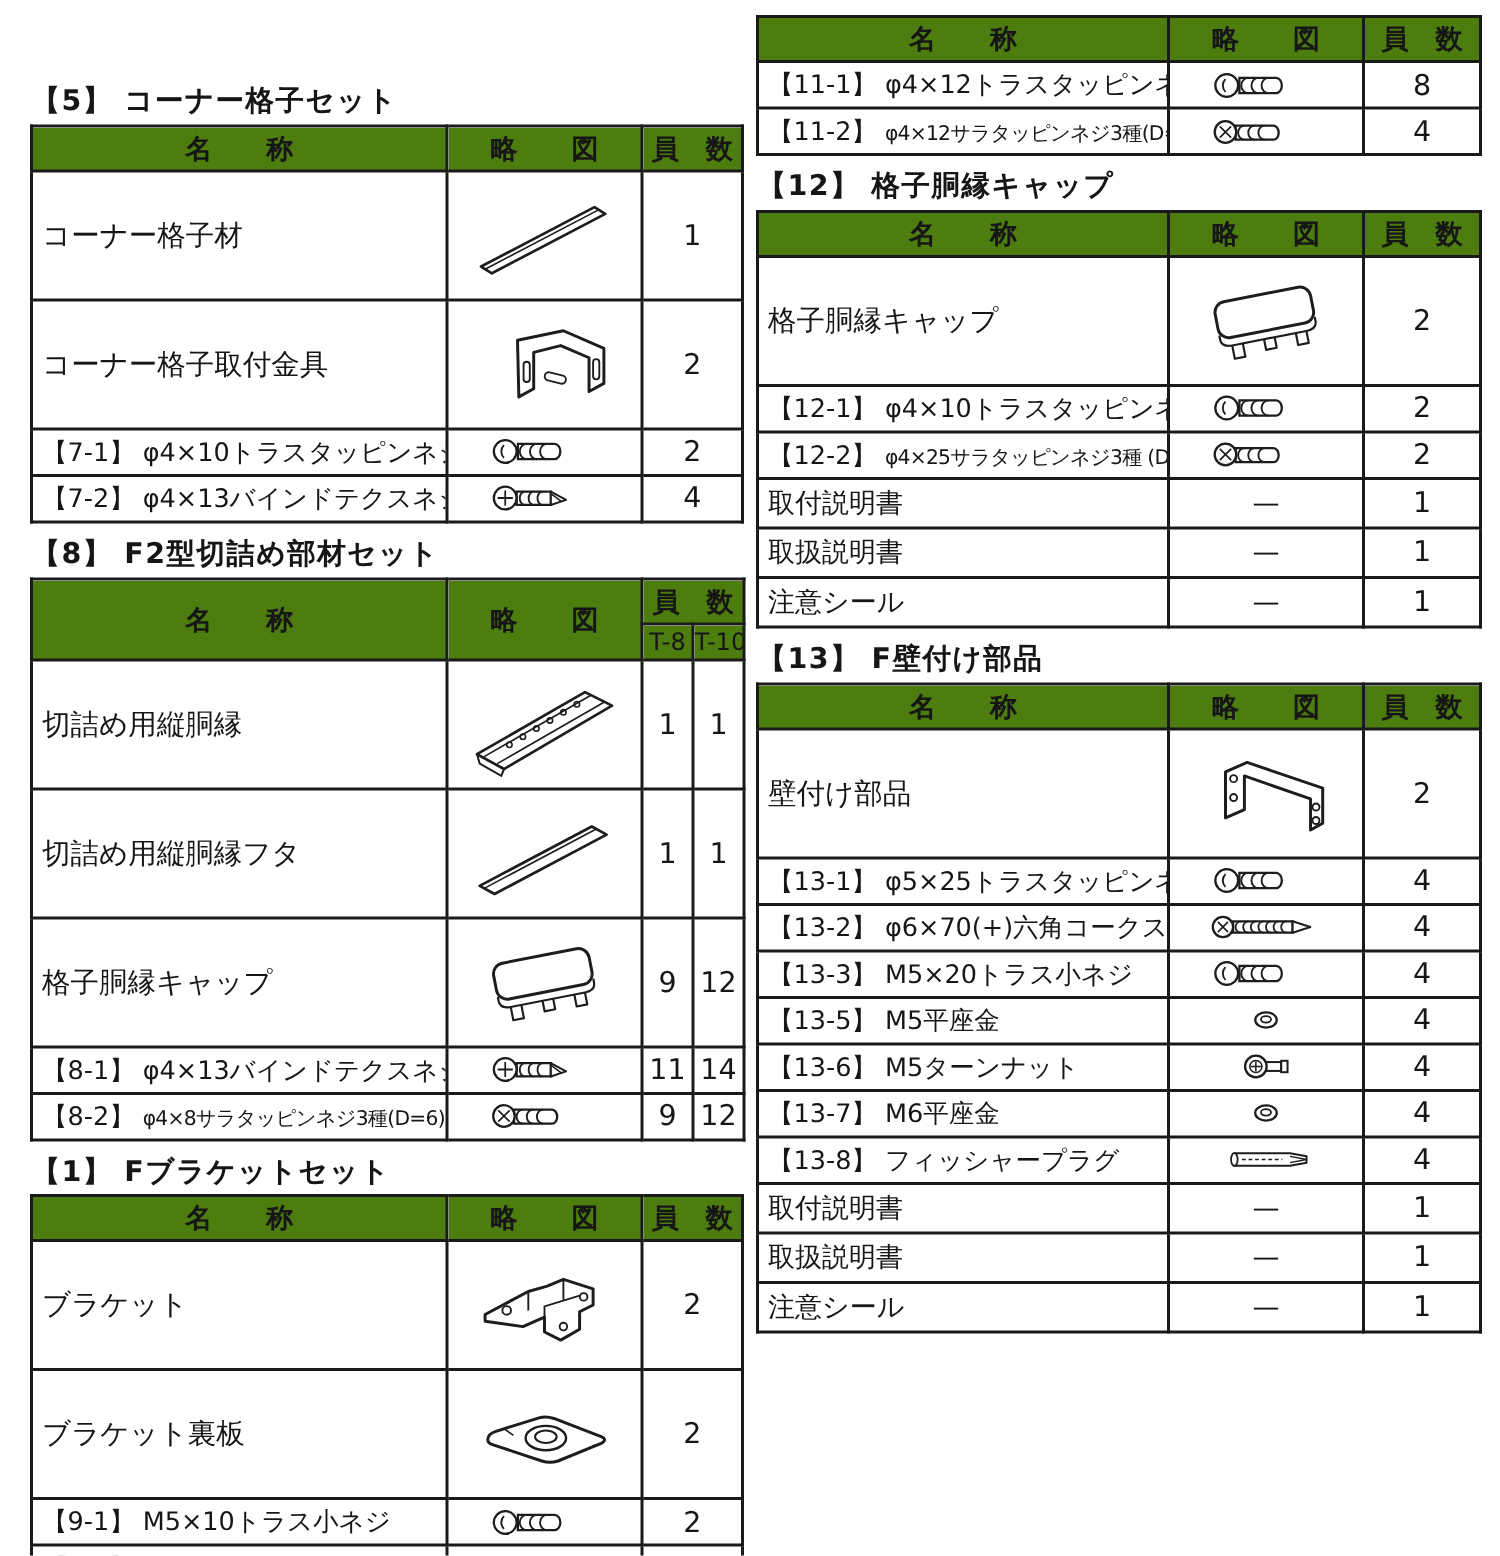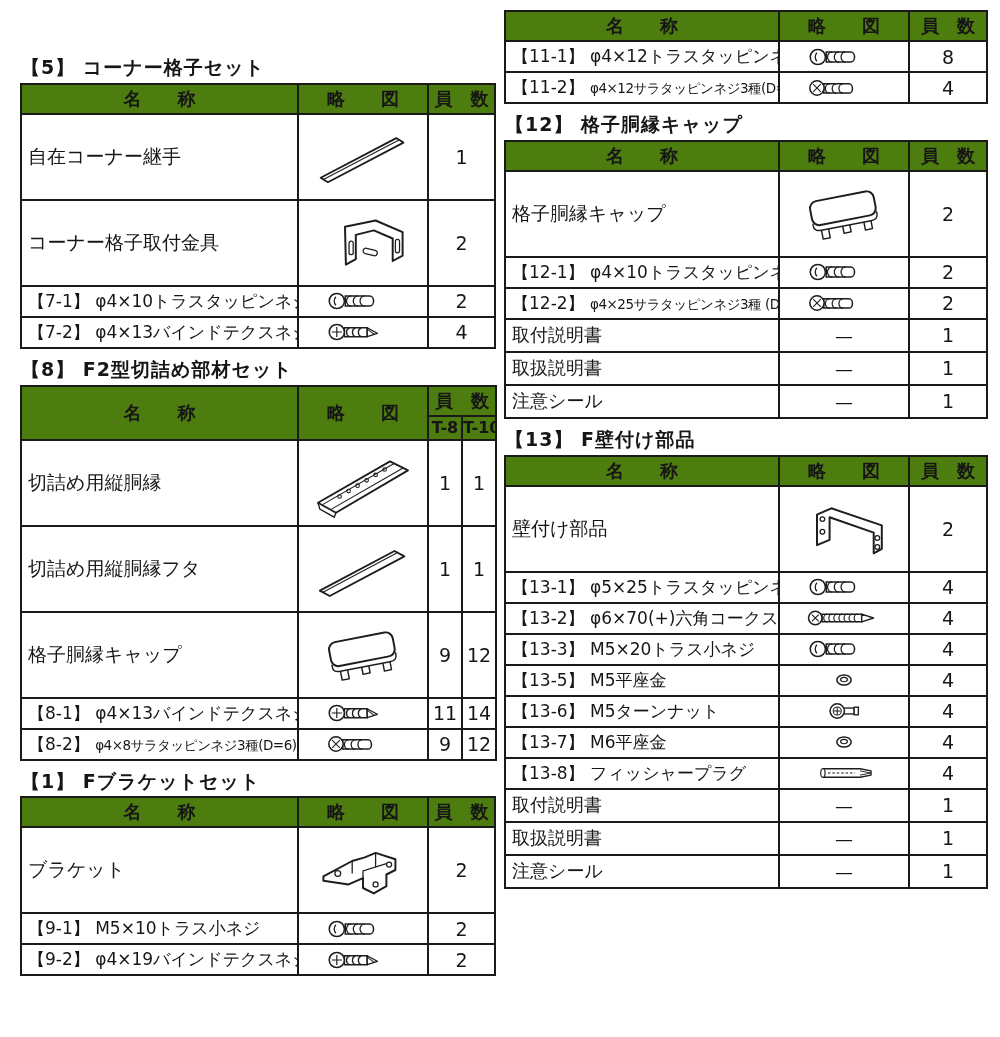--- a/index.html
+++ b/index.html
@@ -20,21 +20,21 @@
     border-collapse:collapse;table-layout:fixed;width:100%;
     background:#fff;
   }
   table.parts-table th, table.parts-table td{
     border:2px solid #1a1a1a;overflow:hidden;
   }
   th{
     background:#4d7c0f;font-size:18px;font-weight:700;
     text-align:center;height:26px;padding:1px 0;white-space:nowrap;
   }
-  th.sub{font-size:16px;height:20px;font-weight:700;}
+  th.sub{font-size:16px;height:20px;font-weight:400;}
   td.name{
     font-size:18px;padding:2px 2px 2px 6px;text-align:left;
     white-space:nowrap;letter-spacing:0;
   }
   tr.row-part td{height:80px;}
   tr.row-part td.name{font-size:19px;}
   tr.row-small td{height:25px;}
   tr.row-small td.name{font-size:17px;}
   tr.row-doc td{height:27px;margin-left:12px;}
   tr.row-doc td.name{font-size:18px;}
@@ -191,21 +191,21 @@
         </colgroup>
       <thead>
           <tr>
         <th>名　　称</th>
         <th>略　　図</th>
         <th>員　数</th>
       </tr>
         </thead>
       <tbody>
           <tr class="row-part">
-    <td class="name">自在コーナー継手</td>
+    <td class="name">コーナー格子材</td>
     <td class="diag">
               <svg class="diag-svg diag-large">
                 <use href="#sym-lattice-bar" width="100%" height="100%"></use>
               </svg>
             </td>
     <td class="qty">1</td>
   </tr>
           <tr class="row-part">
     <td class="name">コーナー格子取付金具</td>
     <td class="diag">
@@ -330,20 +330,29 @@
       <tbody>
           <tr class="row-part">
     <td class="name">ブラケット</td>
     <td class="diag">
               <svg class="diag-svg diag-large">
                 <use href="#sym-bracket" width="100%" height="100%"></use>
               </svg>
             </td>
     <td class="qty">2</td>
   </tr>
+          <tr class="row-part">
+    <td class="name">ブラケット裏板</td>
+    <td class="diag">
+              <svg class="diag-svg diag-large">
+                <use href="#sym-backplate" width="100%" height="100%"></use>
+              </svg>
+            </td>
+    <td class="qty">2</td>
+  </tr>
           <tr class="row-small">
     <td class="name">【9-1】 M5×10トラス小ネジ</td>
     <td class="diag">
               <svg class="diag-svg diag-small">
                 <use href="#sym-screw-truss" width="100%" height="100%"></use>
               </svg>
             </td>
     <td class="qty">2</td>
   </tr>
           <tr class="row-small">

